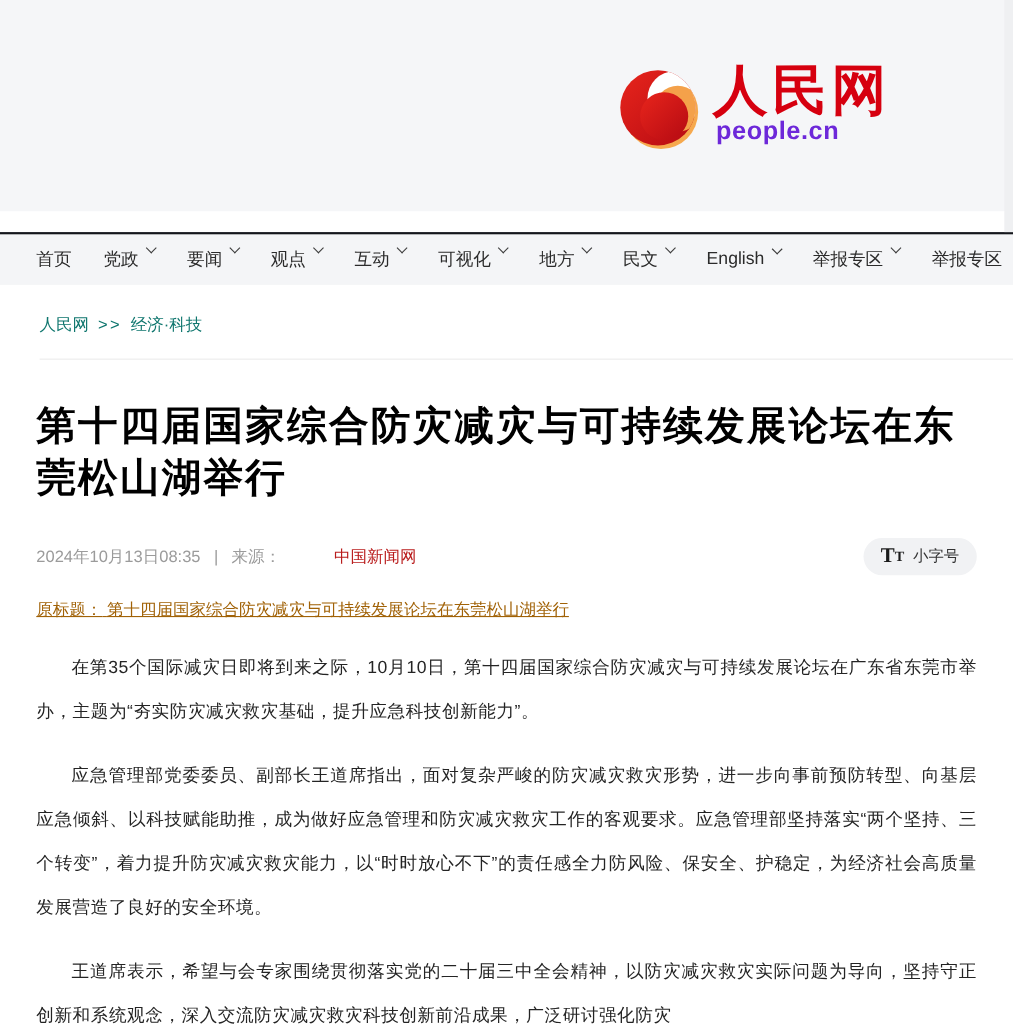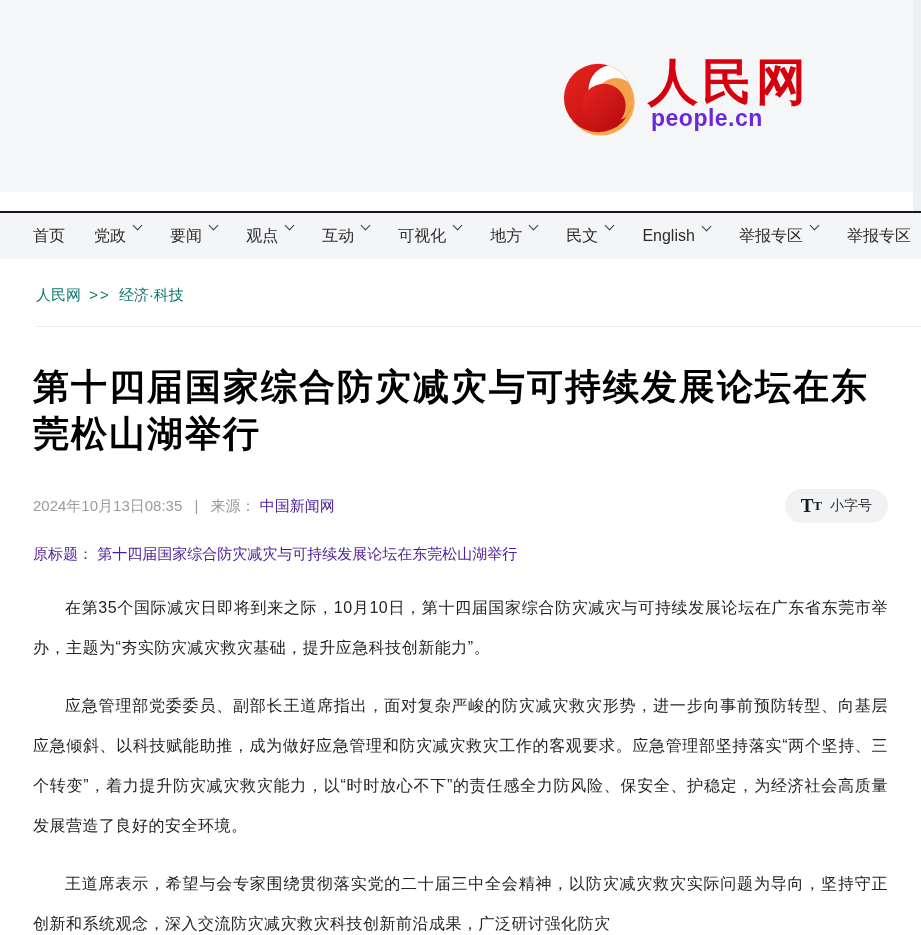--- a/index.html
+++ b/index.html
@@ -39,31 +39,31 @@
 
   
   .article { padding: 0 33px; }
   .title { margin-top: 36px; font-size: 36px; line-height: 47px; letter-spacing: 2px;
     color: #000; font-weight: bold; }
 
   .meta-row { margin-top: 32px; display: flex; justify-content: space-between;
     align-items: center; }
   .meta-left { font-size: 15px; color: #9b9b9b; }
   .meta-left .pipe { margin: 0 8px; color: #9b9b9b; }
-  .meta-source { color: #4c1d95; }
+  .meta-source { color: #b91c1c; margin-left: 44px; }
 
   .font-size-btn { background: #f1f2f4; border: none; border-radius: 17px; height: 34px;
     padding: 0 16px; display: flex; align-items: center; font-size: 14px; color: #333;
     cursor: pointer; font-family: "Liberation Sans", sans-serif; }
   .t-big { font-family: "Liberation Serif", serif; font-weight: bold; font-size: 19px;
     color: #1a1a1a; }
   .t-small { font-family: "Liberation Serif", serif; font-weight: bold; font-size: 13px;
     color: #1a1a1a; margin-right: 8px; }
 
-  .orig-title { margin-top: 22px; font-size: 15px; color: #4c1d95; }
+  .orig-title { margin-top: 22px; font-size: 15px; color: #a16207; text-decoration: underline; }
 
   .body-text p { font-size: 16px; color: #242424; line-height: 40px; text-align: justify;
     text-indent: 2em; letter-spacing: 0.5px; margin-top: 18px; }
   .body-text p:first-child { margin-top: 24px; }
 </style>
 </head>
 <body>
 
 <div class="header">
   <div class="scrollbar-strip"></div>

